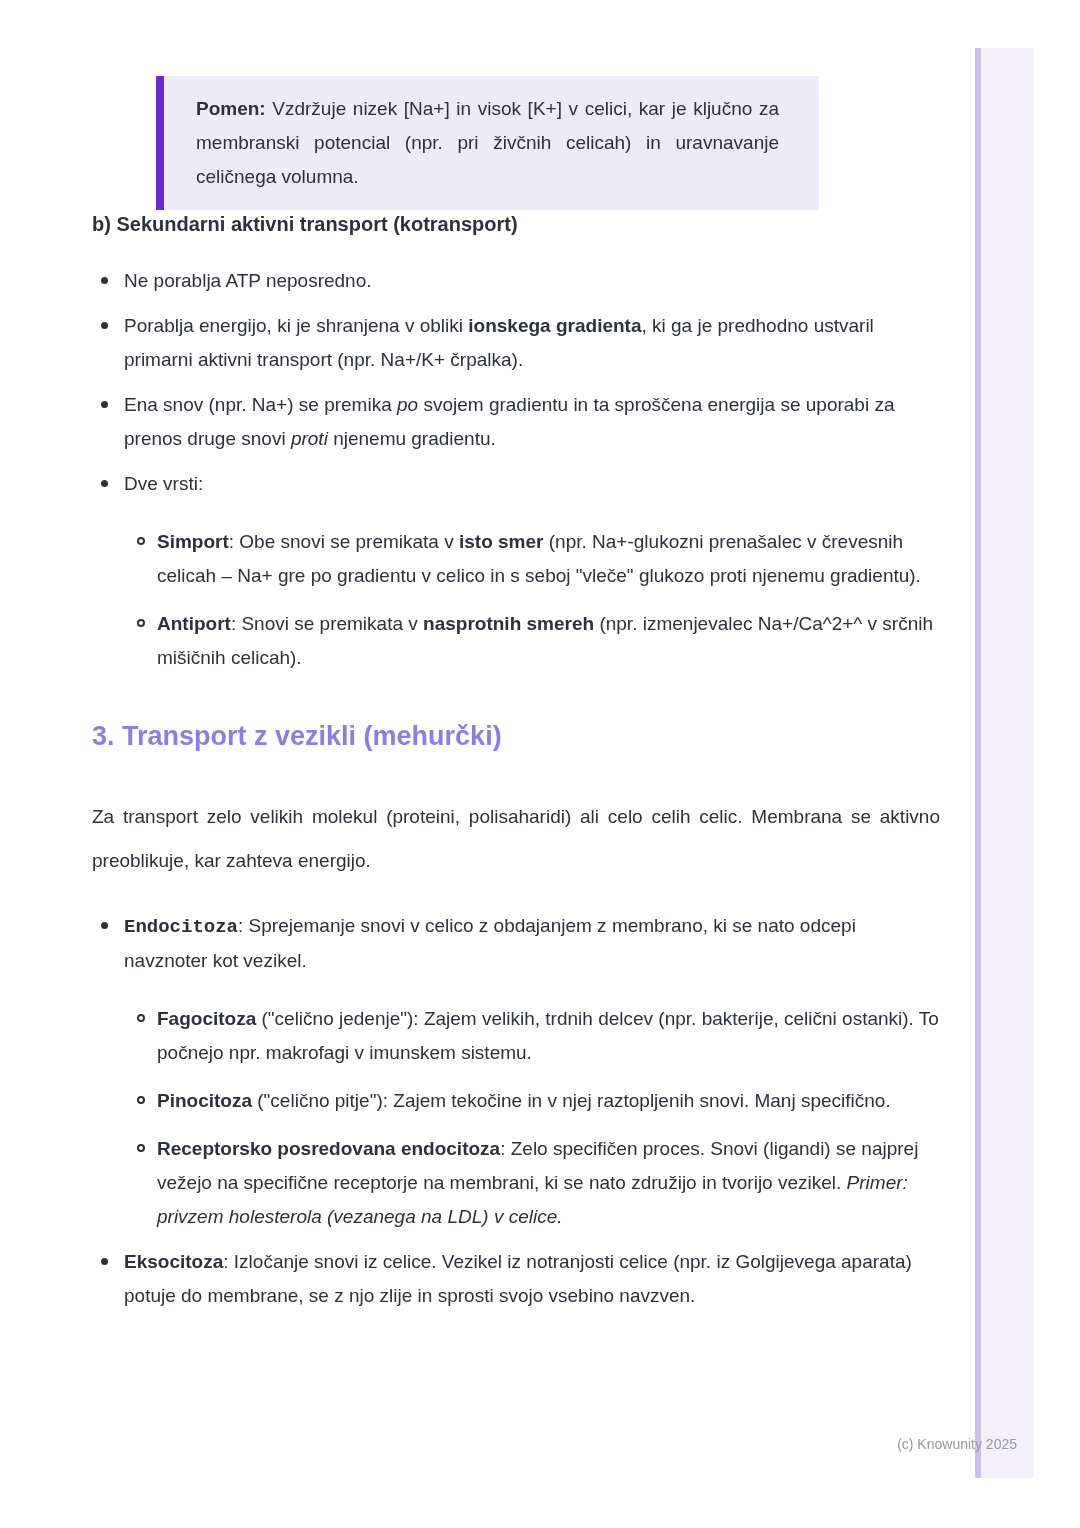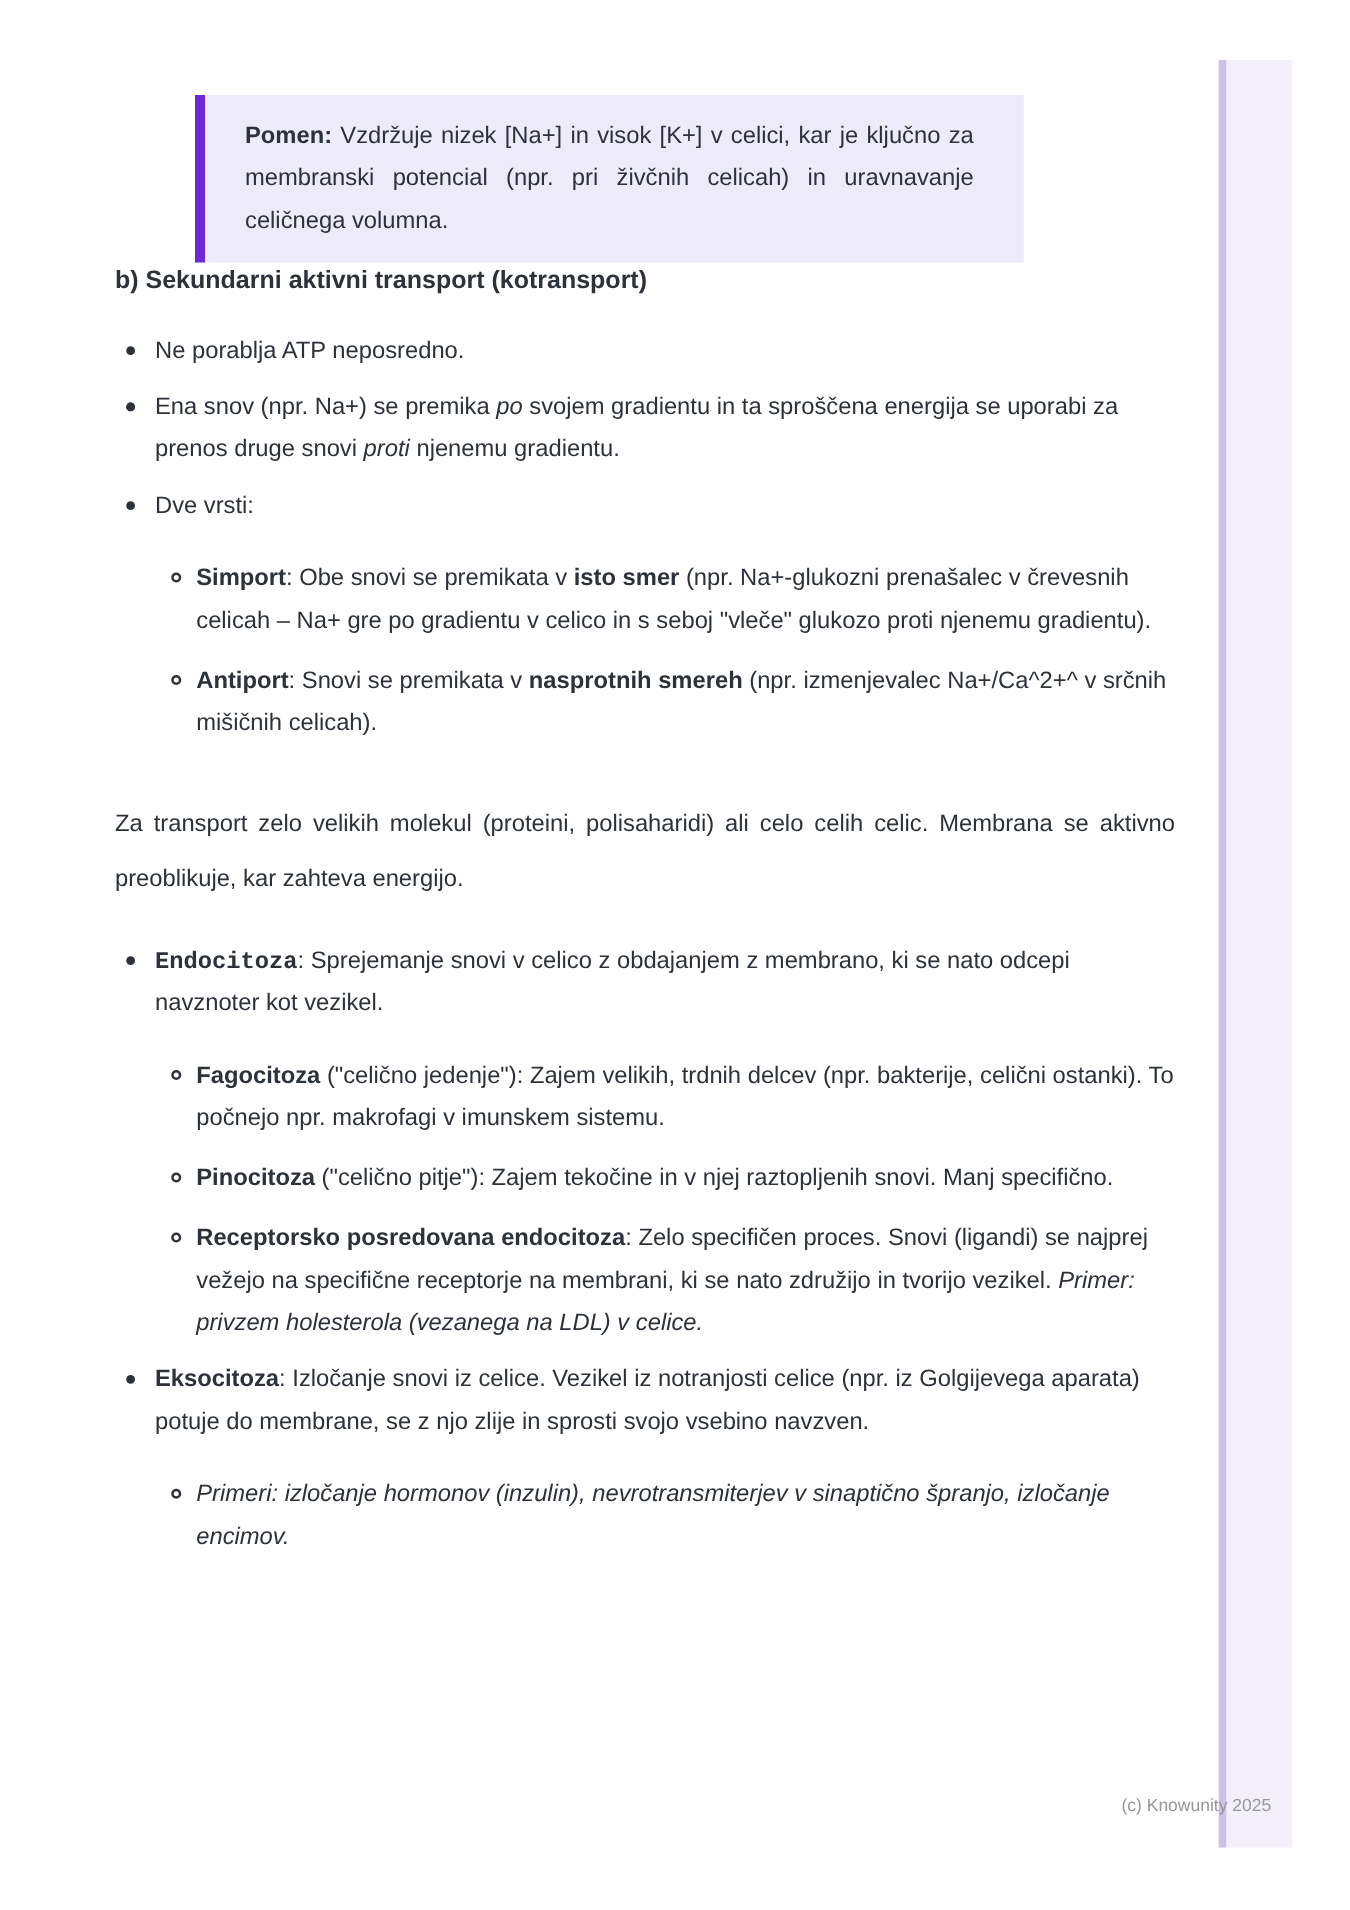--- a/index.html
+++ b/index.html
@@ -111,20 +111,21 @@
 
   <h3 class="subheading">b) Sekundarni aktivni transport (kotransport)</h3>
 
   <ul class="blist top">
     <li>
       <span class="m-dot"></span>
       <span><span>Ne porablja ATP neposredno.</span></span>
     </li>
     <li>
       <span class="m-dot"></span>
+      <span><span>Porablja energijo, ki je shranjena v obliki </span><span style="font-weight: 700;">ionskega gradienta</span><span>, ki ga je predhodno ustvaril primarni aktivni transport (npr. Na+/K+ črpalka).</span></span>
     </li>
     <li>
       <span class="m-dot"></span>
       <span><span>Ena snov (npr. Na+) se premika </span><span style="font-style: italic;">po</span><span> svojem gradientu in ta sproščena energija se uporabi za prenos druge snovi </span><span style="font-style: italic;">proti</span><span> njenemu gradientu.</span></span>
     </li>
     <li>
       <span class="m-dot"></span>
       <span><span>Dve vrsti:</span></span>
       <ul class="sub">
         <li>
@@ -132,20 +133,21 @@
           <span><span style="font-weight: 700;">Simport</span><span>: Obe snovi se premikata v </span><span style="font-weight: 700;">isto smer</span><span> (npr. Na+-glukozni prenašalec v črevesnih celicah – Na+ gre po gradientu v celico in s seboj "vleče" glukozo proti njenemu gradientu).</span></span>
         </li>
         <li>
           <span class="m-ring"></span>
           <span><span style="font-weight: 700;">Antiport</span><span>: Snovi se premikata v </span><span style="font-weight: 700;">nasprotnih smereh</span><span> (npr. izmenjevalec Na+/Ca^2+^ v srčnih mišičnih celicah).</span></span>
         </li>
       </ul>
     </li>
   </ul>
 
+  <h2 class="section-heading">3. Transport z vezikli (mehurčki)</h2>
 
   <p class="para">Za transport zelo velikih molekul (proteini, polisaharidi) ali celo celih celic. Membrana se aktivno preoblikuje, kar zahteva energijo.</p>
 
   <ul class="blist top">
     <li>
       <span class="m-dot"></span>
       <span><span style="font-weight: 700; font-family: Liberation Mono, monospace;">Endocitoza</span><span>: Sprejemanje snovi v celico z obdajanjem z membrano, ki se nato odcepi navznoter kot vezikel.</span></span>
       <ul class="sub">
         <li>
           <span class="m-ring"></span>
@@ -157,24 +159,18 @@
         </li>
         <li>
           <span class="m-ring"></span>
           <span><span style="font-weight: 700;">Receptorsko posredovana endocitoza</span><span>: Zelo specifičen proces. Snovi (ligandi) se najprej vežejo na specifične receptorje na membrani, ki se nato združijo in tvorijo vezikel. </span><span style="font-style: italic;">Primer: privzem holesterola (vezanega na LDL) v celice.</span></span>
         </li>
       </ul>
     </li>
     <li>
       <span class="m-dot"></span>
       <span><span style="font-weight: 700;">Eksocitoza</span><span>: Izločanje snovi iz celice. Vezikel iz notranjosti celice (npr. iz Golgijevega aparata) potuje do membrane, se z njo zlije in sprosti svojo vsebino navzven.</span></span>
-      <ul class="sub">
-        <li>
-          <span class="m-ring"></span>
-          <span><span style="font-style: italic;">Primeri: izločanje hormonov (inzulin), nevrotransmiterjev v sinaptično špranjo, izločanje encimov.</span></span>
-        </li>
-      </ul>
     </li>
   </ul>
 
 </div>
 
 <div class="footer">(c) Knowunity 2025</div>
 
 </body></html>

